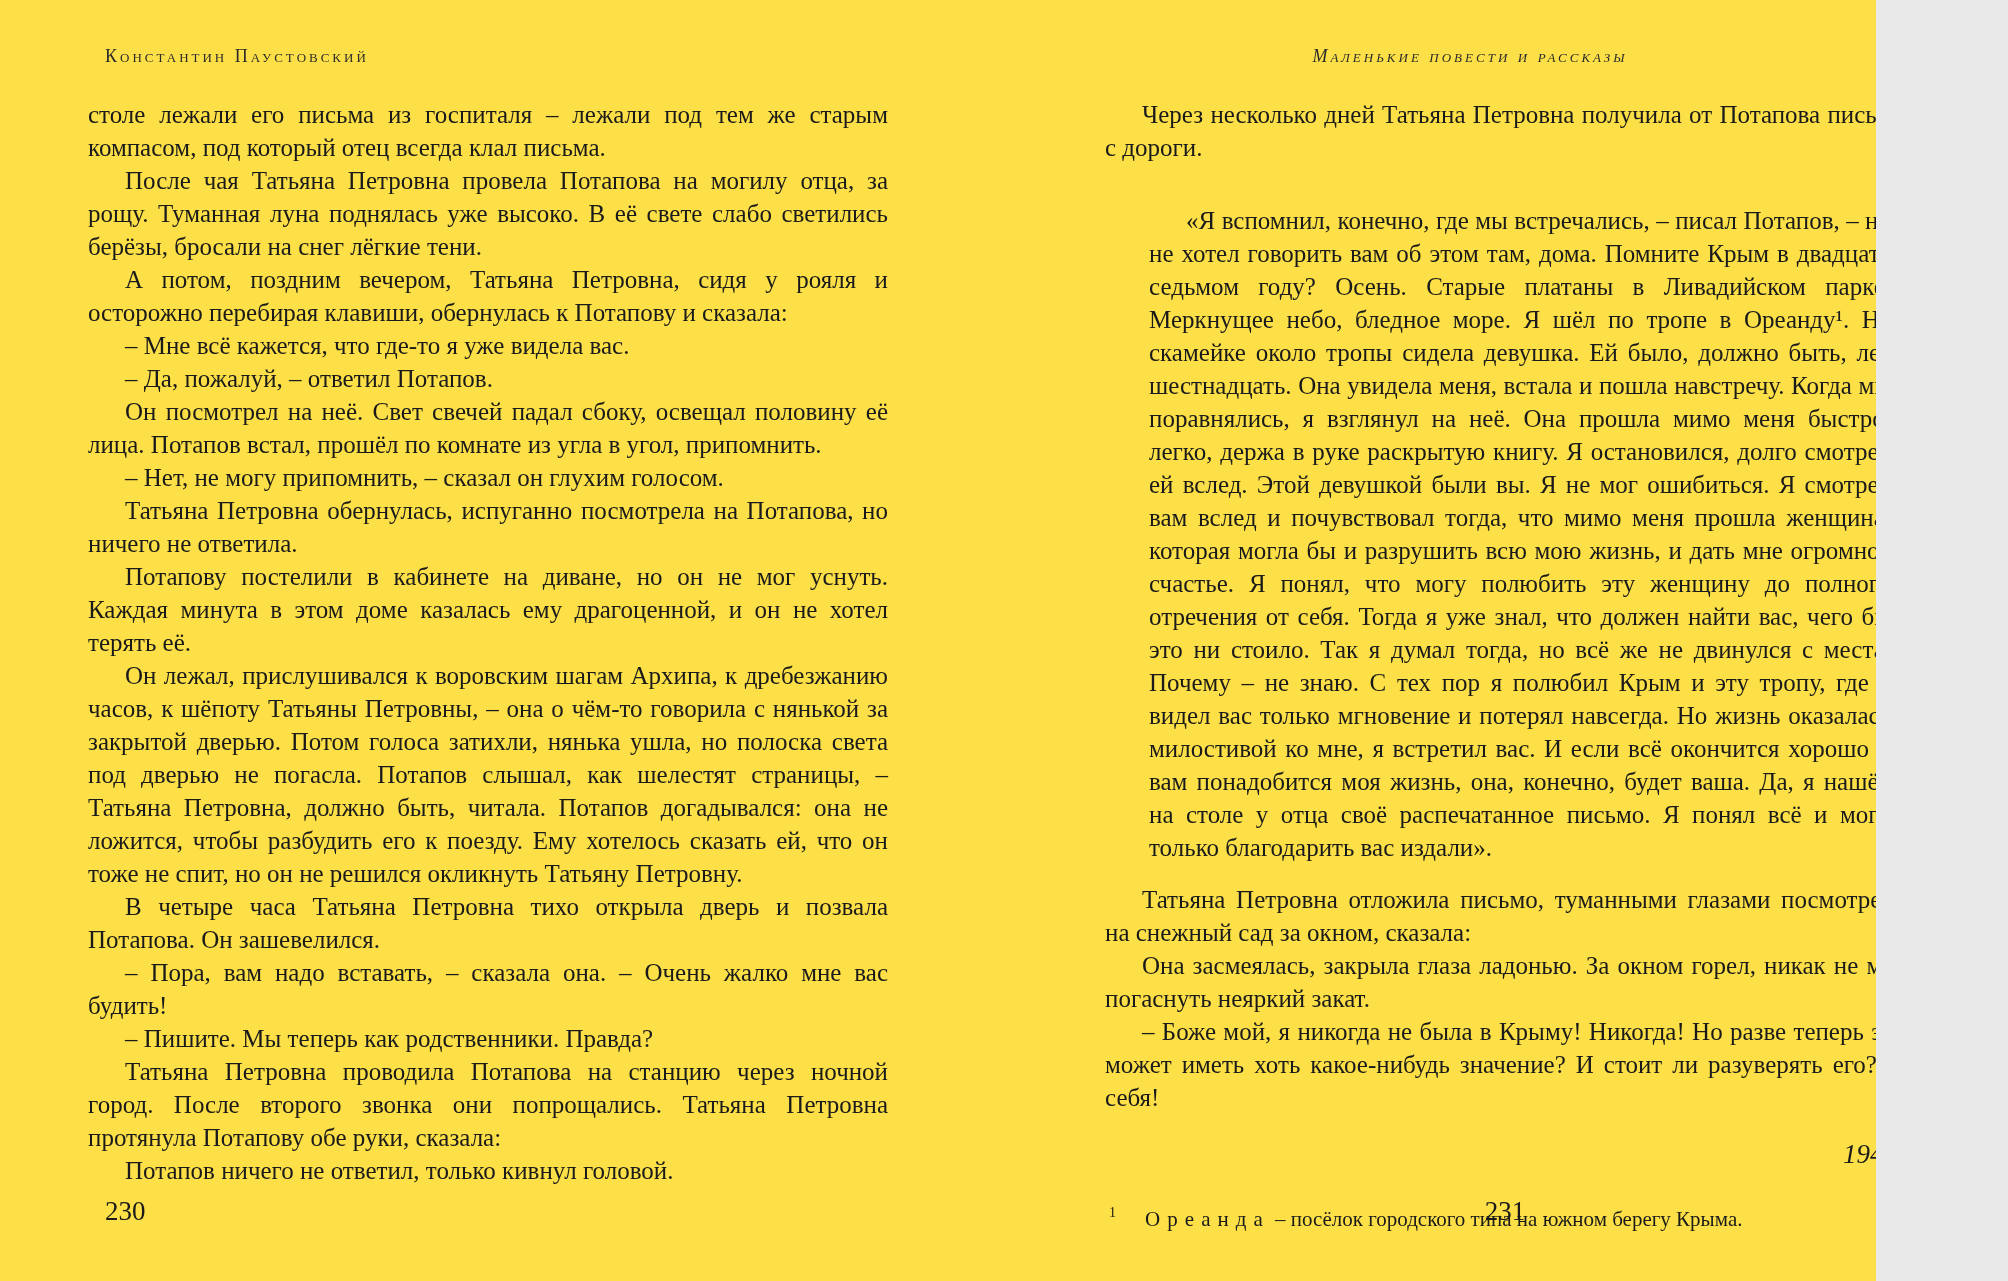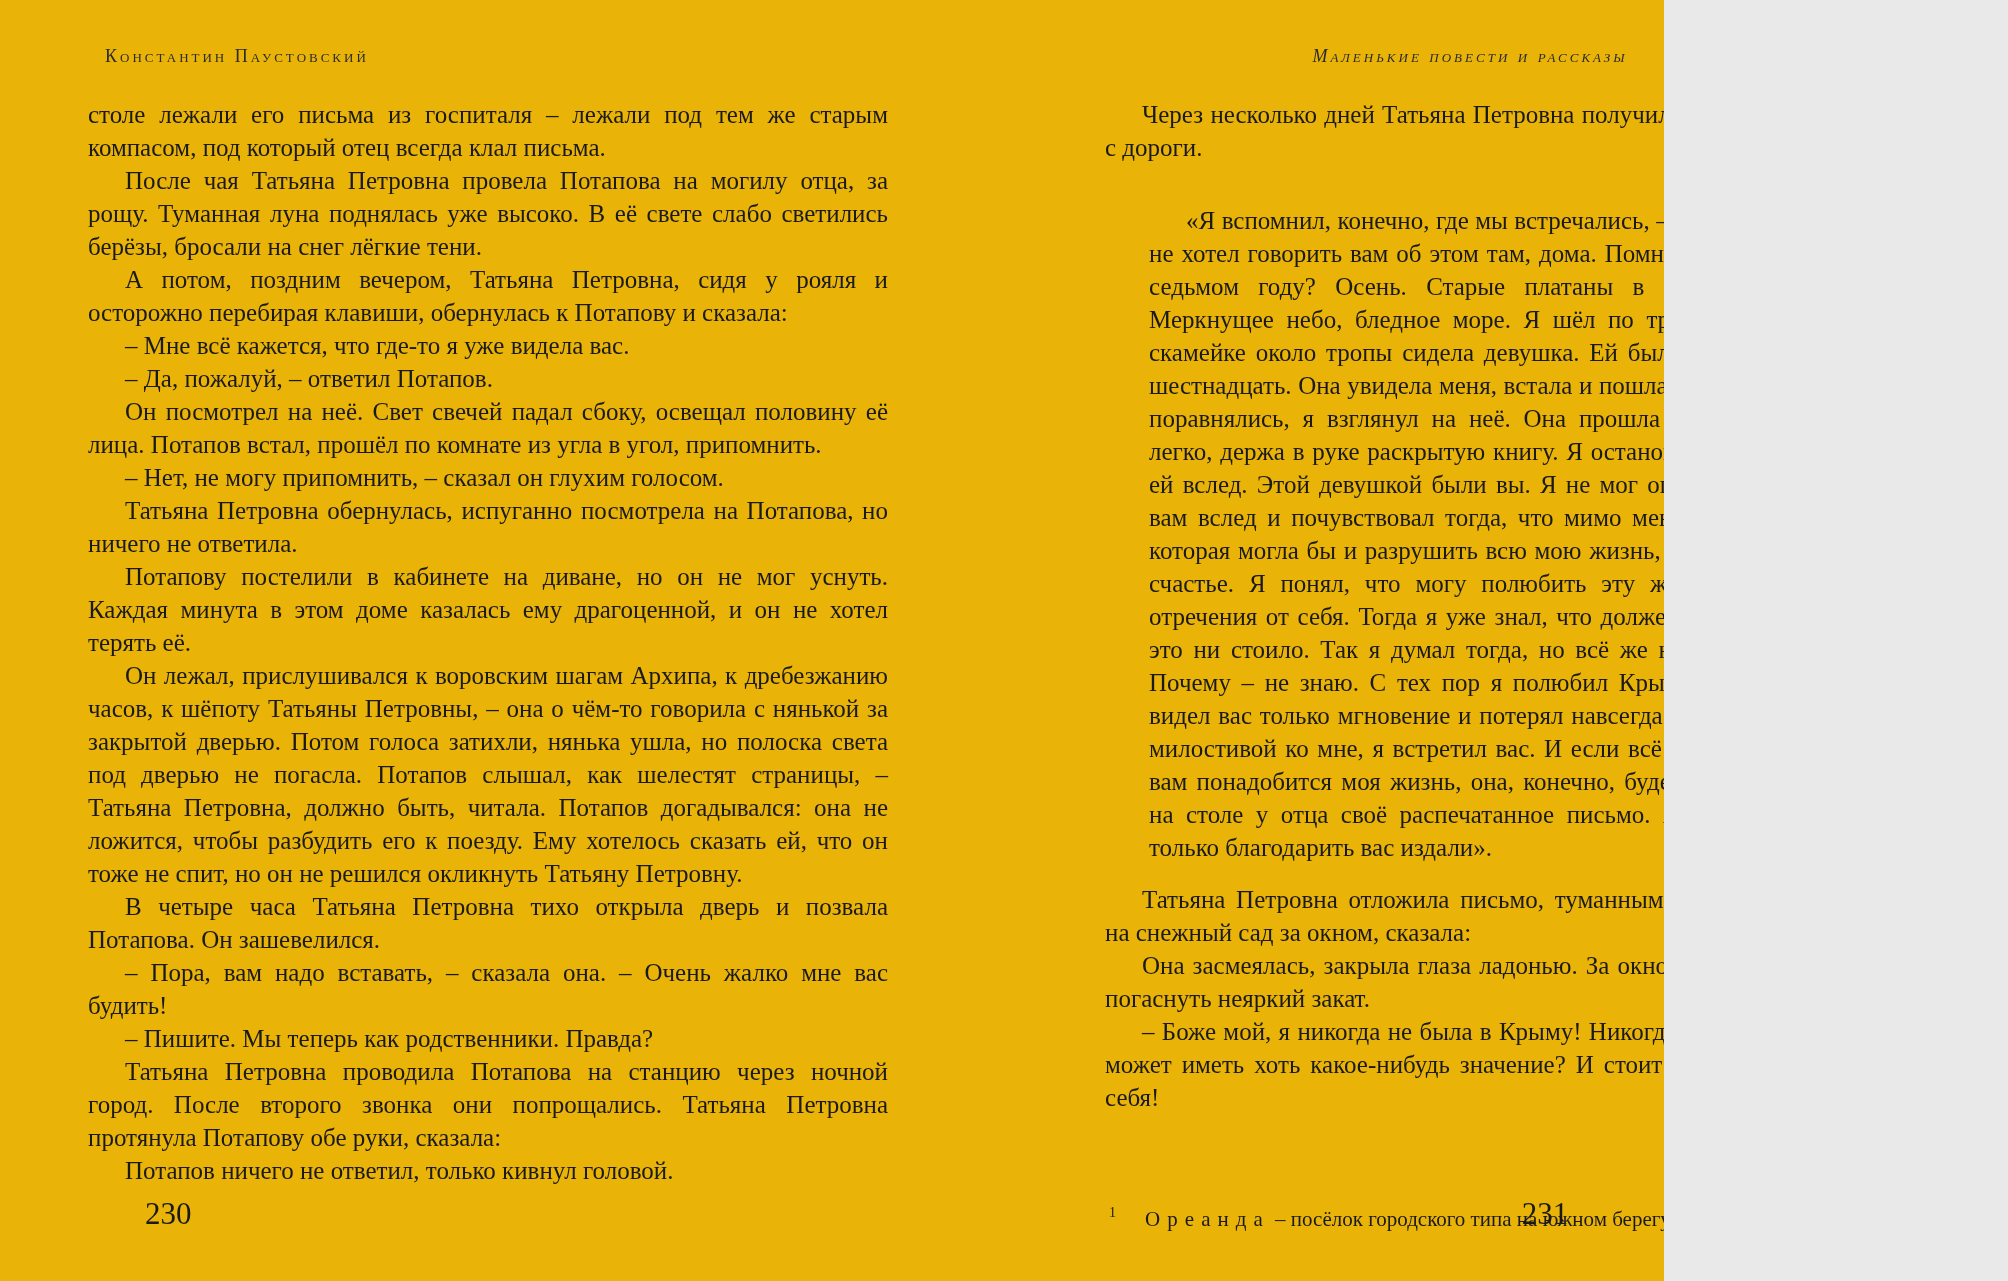--- a/index.html
+++ b/index.html
@@ -1,21 +1,21 @@
 <!DOCTYPE html>
 <html lang="ru"><head>
 <meta charset="utf-8">
 <style>
   * { margin: 0; padding: 0; box-sizing: border-box; }
   html, body { background: #e9e9e9; }
   .spread {
     position: relative;
-    width: 1664px;
+    width: 1876px;
     height: 1281px;
-    background: #eab308;
+    background: #fde047;
     color: #1a1a1a;
     font-family: "Liberation Serif", "DejaVu Serif", serif;
     overflow: hidden;
   }
   .running-head {
     position: absolute;
     top: 46px;
     width: 800px;
     font-size: 18px;
     font-variant: small-caps;
@@ -67,23 +67,22 @@
     padding-left: 4px;
     font-size: 14px;
     position: relative;
     top: -6px;
   }
   .footnote .term { letter-spacing: 7px; }
 
   .folio {
     position: absolute;
     top: 1196px;
-    font-size: 31px;
+    font-size: 27px;
     color: #1a1a1a;
-    margin-left: 40px;
   }
   .folio.left  { left: 105px; }
   .folio.right { left: 1105px; width: 800px; text-align: center; }
 </style>
 </head>
 <body>
 
 <div class="spread">
 
   <div class="running-head left">Константин Паустовский</div>

